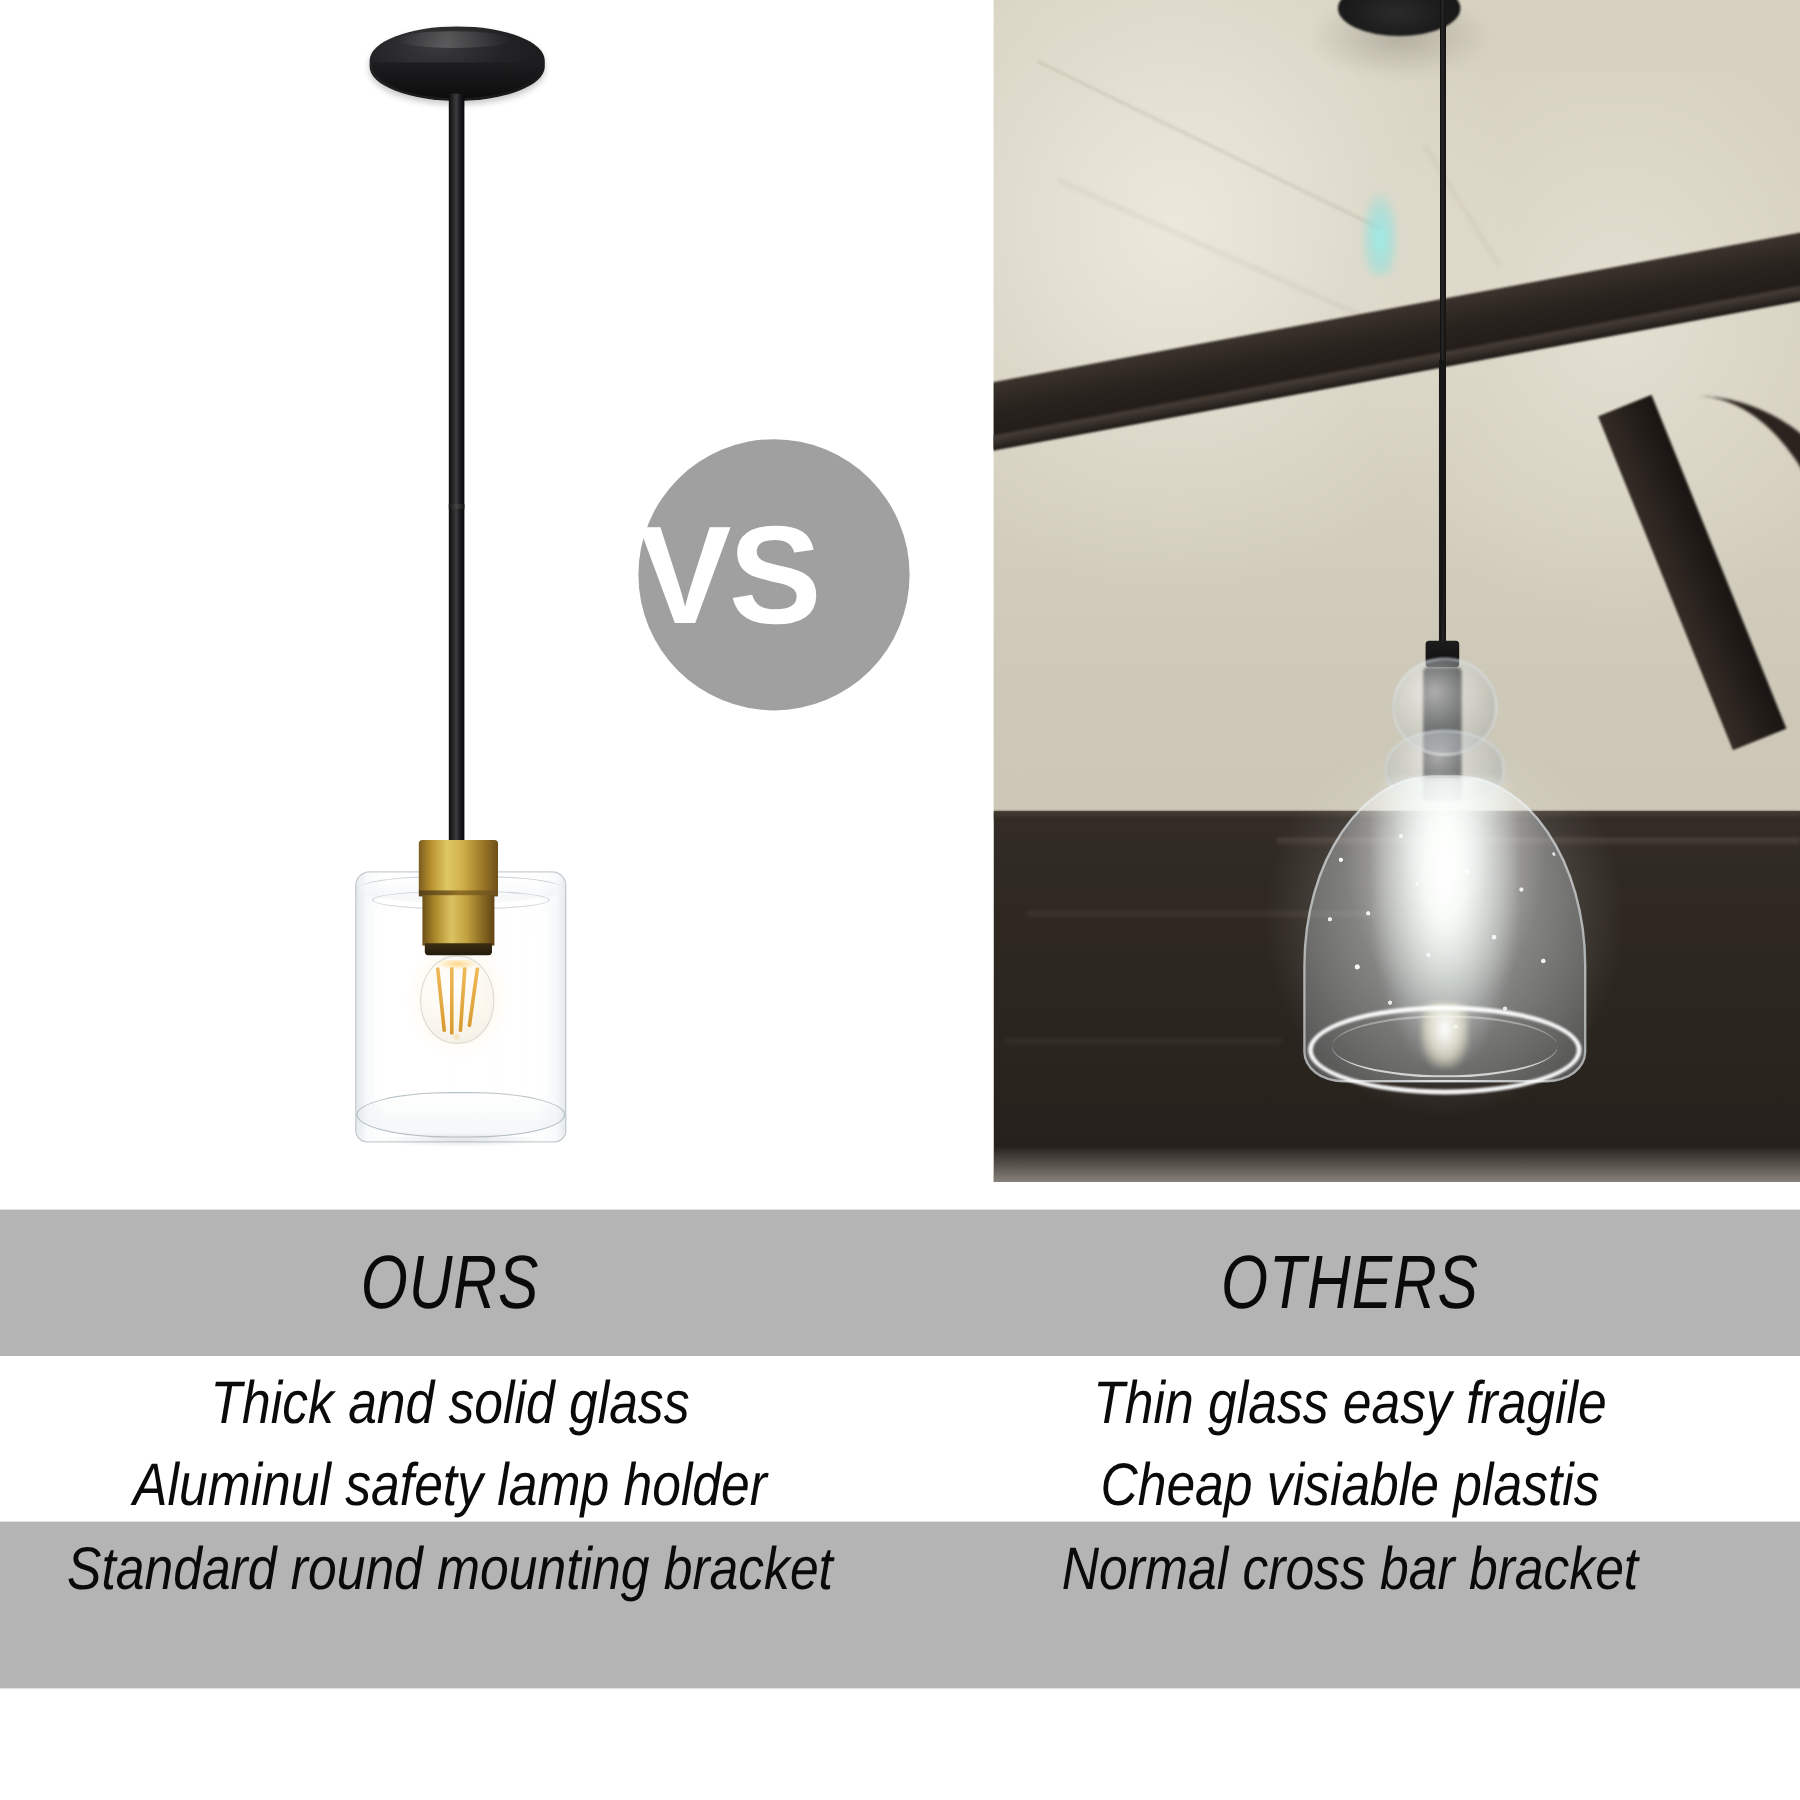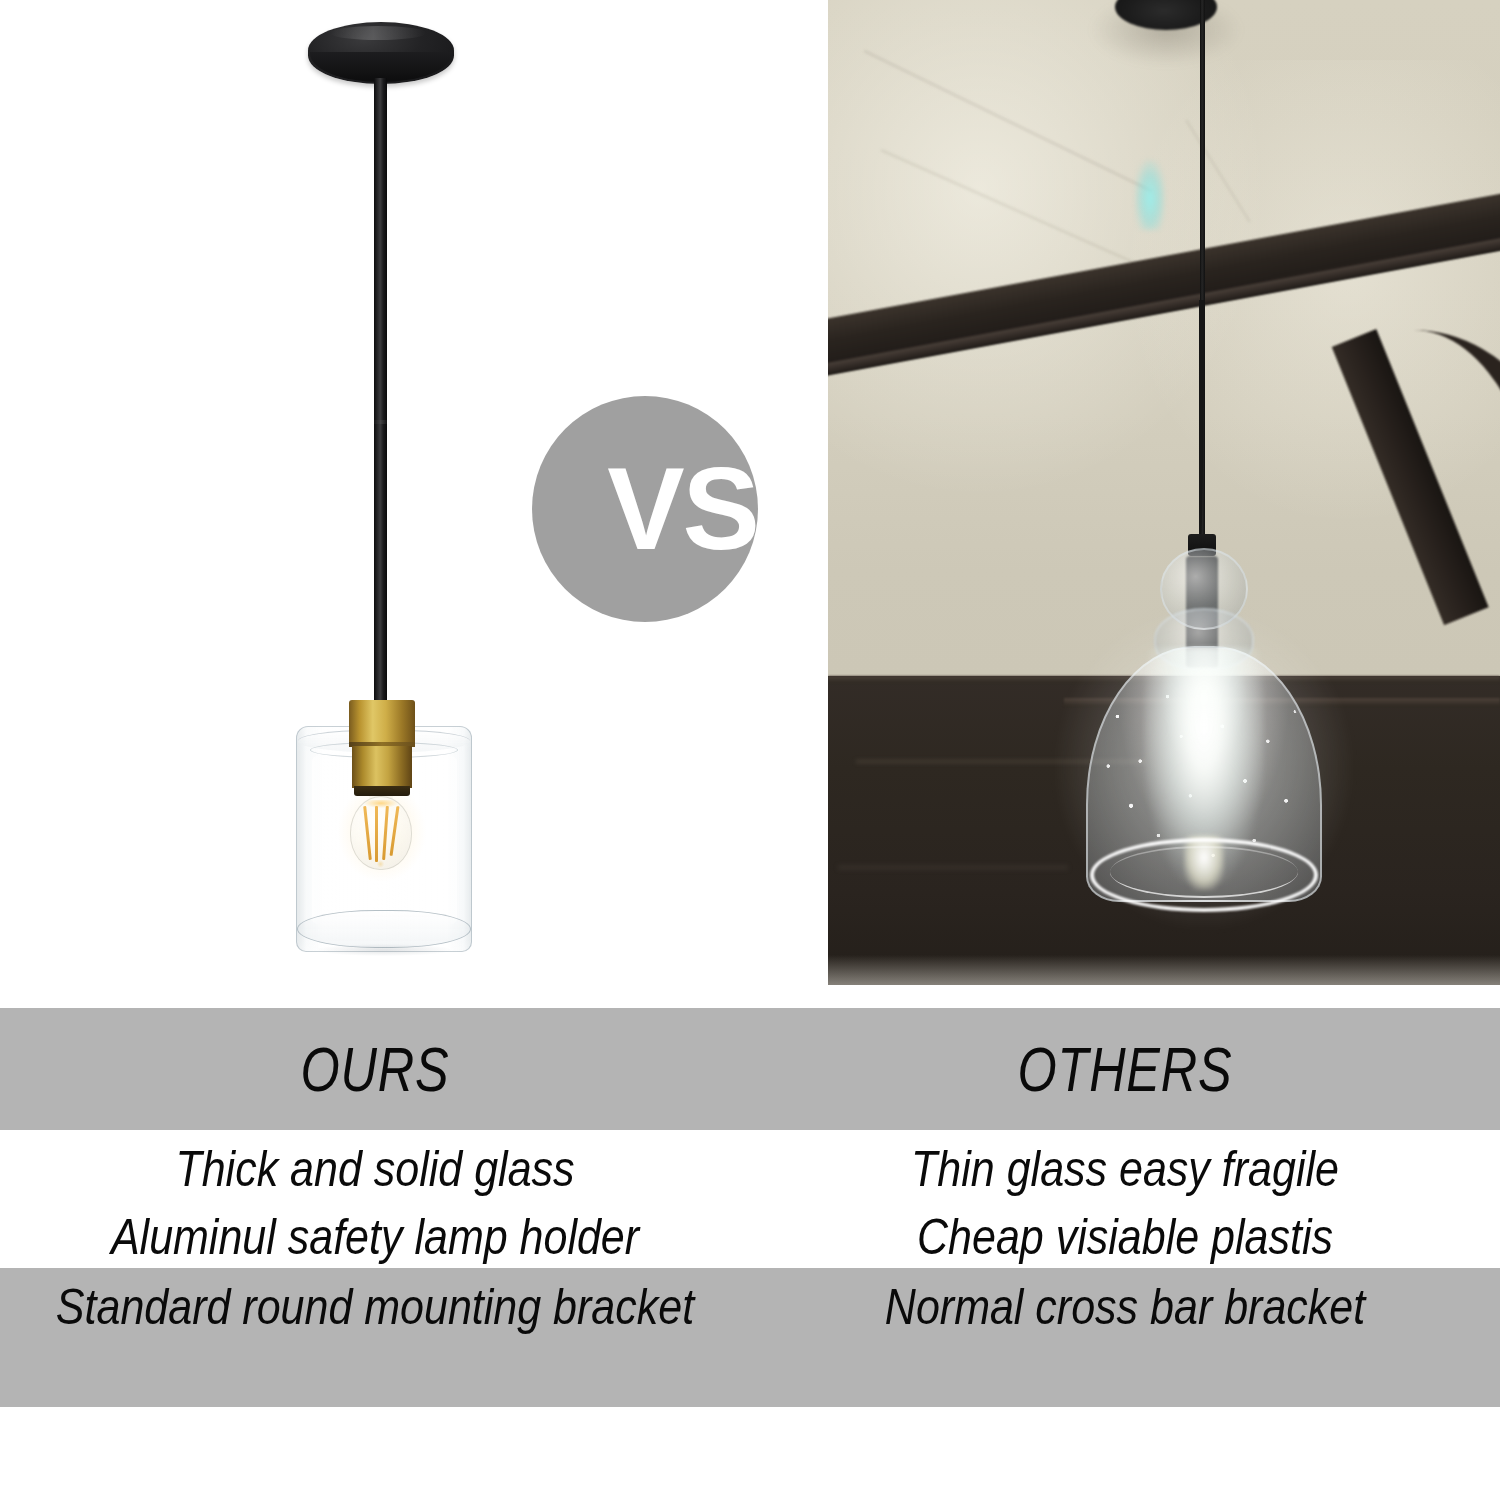--- a/index.html
+++ b/index.html
@@ -137,23 +137,23 @@
     background: radial-gradient(ellipse at 50% 48%, rgba(255,226,165,.42) 0%, rgba(255,226,165,0) 68%);
   }
   .bulb-tip {
     position: absolute; left: 377px; top: 860px; width: 7px; height: 8px;
     background: radial-gradient(circle, rgba(244,220,170,.9), rgba(244,220,170,0) 72%);
     border-radius: 50%;
   }
 
   
   #vs-badge {
-    position: absolute; left: 532px; top: 396px; width: 226px; height: 226px;
-    border-radius: 50%;
-    display: flex; align-items: center; justify-content: flex-end;
+    position: absolute; left: 532px; top: 366px; width: 226px; height: 226px;
+    border-radius: 50%;
+    display: flex; align-items: center; justify-content: flex-start;
   }
   #vs-badge .vs-text {
     color: #ffffff; font-weight: bold; font-size: 116px; letter-spacing: -2px;
     line-height: 1; font-family: "Liberation Sans", sans-serif;
   }
 
   
   #others-photo {
     position: absolute; left: 828px; top: 0; width: 672px; height: 985px;
     overflow: hidden;

